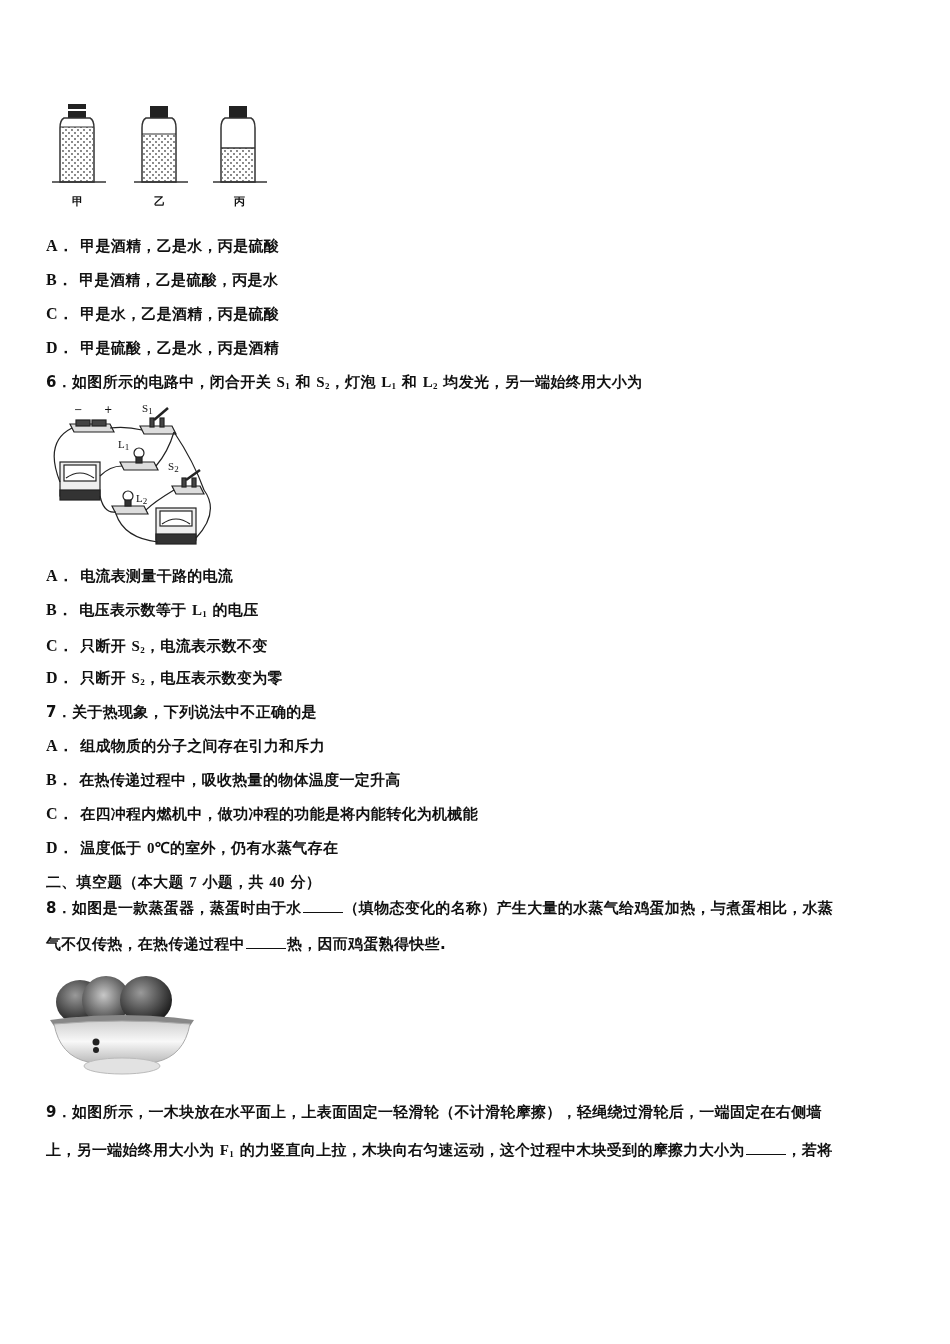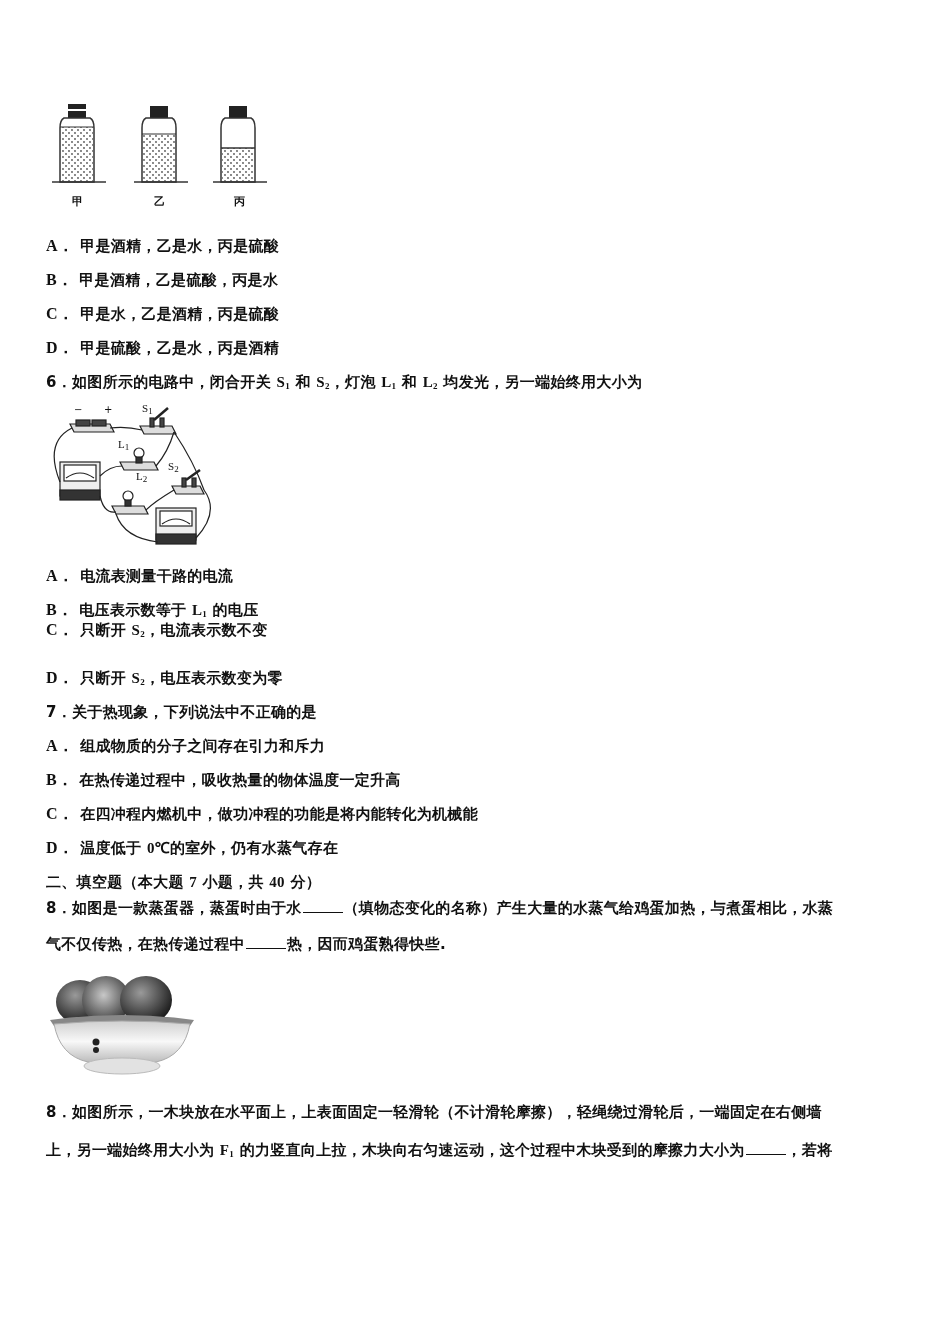--- a/index.html
+++ b/index.html
@@ -145,30 +145,30 @@
     <path d="M130,88 Q110,100 102,108"></path>
     <path d="M56,94 Q60,112 72,110"></path>
     <path d="M72,112 Q80,136 114,140"></path>
     <path d="M160,88 Q176,110 152,136"></path>
   </svg>
   <span style="position:absolute; left:30px; top:2px; font-size:10px;">−</span>
   <span style="position:absolute; left:60px; top:2px; font-size:10px;">+</span>
   <span class="latin" style="position:absolute; left:98px; top:0px; font-size:11px; font-weight:normal;"><span>S</span><sub>1</sub></span>
   <span class="latin" style="position:absolute; left:74px; top:36px; font-size:11px; font-weight:normal;"><span>L</span><sub>1</sub></span>
   <span class="latin" style="position:absolute; left:124px; top:58px; font-size:11px; font-weight:normal;"><span>S</span><sub>2</sub></span>
-  <span class="latin" style="position:absolute; left:92px; top:68px; font-size:11px; font-weight:normal;"><span>L</span><sub>2</sub></span>
+  <span class="latin" style="position:absolute; left:92px; top:90px; font-size:11px; font-weight:normal;"><span>L</span><sub>2</sub></span>
 </div>
 
 <div class="line" style="top:566px;">
   <span class="opt-letter">A．</span><span>电流表测量干路的电流</span>
 </div>
 <div class="line" style="top:600px;">
   <span class="opt-letter">B．</span><span>电压表示数等于 </span><span class="latin"><span>L</span><sub>1</sub></span><span> 的电压</span>
 </div>
-<div class="line" style="top:620px;">
+<div class="line" style="top:636px;">
   <span class="opt-letter">C．</span><span>只断开 </span><span class="latin"><span>S</span><sub>2</sub></span><span>，电流表示数不变</span>
 </div>
 <div class="line" style="top:668px;">
   <span class="opt-letter">D．</span><span>只断开 </span><span class="latin"><span>S</span><sub>2</sub></span><span>，电压表示数变为零</span>
 </div>
 
 <div class="line" style="top:702px;">7．关于热现象，下列说法中不正确的是</div>
 <div class="line" style="top:736px;">
   <span class="opt-letter">A．</span><span>组成物质的分子之间存在引力和斥力</span>
 </div>
@@ -214,16 +214,16 @@
     <ellipse cx="62" cy="36" rx="24" ry="24" fill="url(#egg2)"></ellipse>
     <ellipse cx="102" cy="36" rx="26" ry="24" fill="url(#egg1)"></ellipse>
     <path d="M6,56 Q78,46 150,56 L146,62 Q78,54 10,62 Z" fill="#888"></path>
     <path d="M10,60 Q78,54 146,60 Q140,92 112,98 L44,98 Q16,92 10,60 Z" fill="url(#bowl)" stroke="#aaa" stroke-width="1"></path>
     <circle cx="52" cy="78" r="3.5" fill="#222"></circle>
     <circle cx="52" cy="86" r="3" fill="#222"></circle>
     <ellipse cx="78" cy="102" rx="38" ry="8" fill="#e2e2e2" stroke="#bbb" stroke-width="1"></ellipse>
   </svg>
 </div>
 
-<div class="line" style="top:1102px;">8．如图所示，一木块放在水平面上，上表面固定一轻滑轮（不计滑轮摩擦），轻绳绕过滑轮后，一端固定在右侧墙</div>
+<div class="line" style="top:1102px;">9．如图所示，一木块放在水平面上，上表面固定一轻滑轮（不计滑轮摩擦），轻绳绕过滑轮后，一端固定在右侧墙</div>
 <div class="line" style="top:1140px;">
   <span>上，另一端始终用大小为 </span><span class="latin"><span>F</span><sub>1</sub></span><span> 的力竖直向上拉，木块向右匀速运动，这个过程中木块受到的摩擦力大小为</span><span class="blank"></span><span>，若将</span>
 </div>
 
 </body></html>

